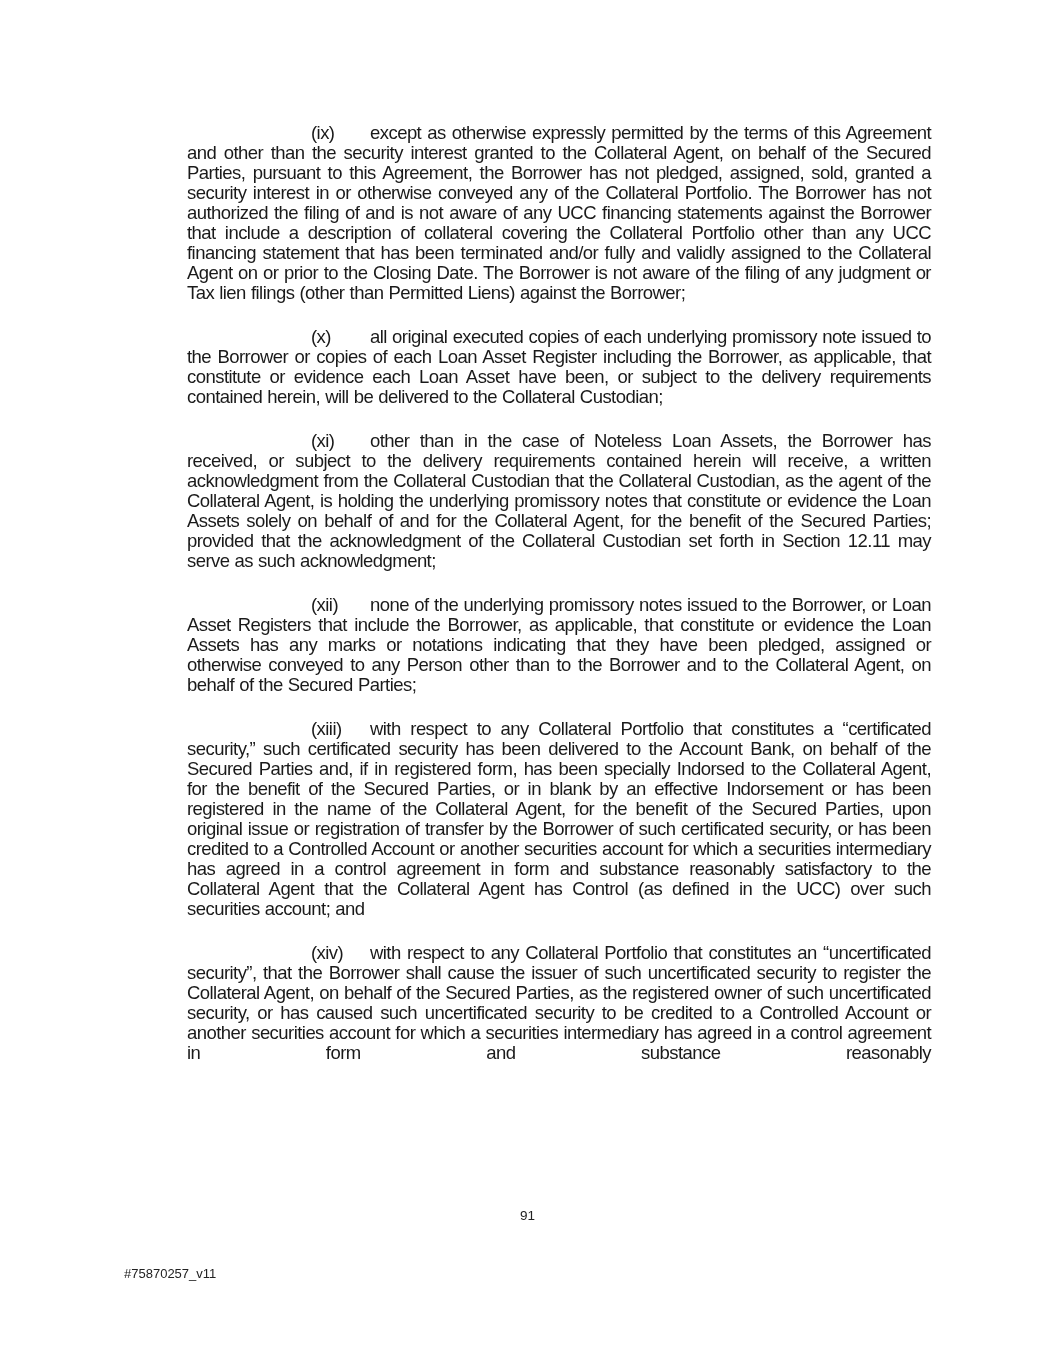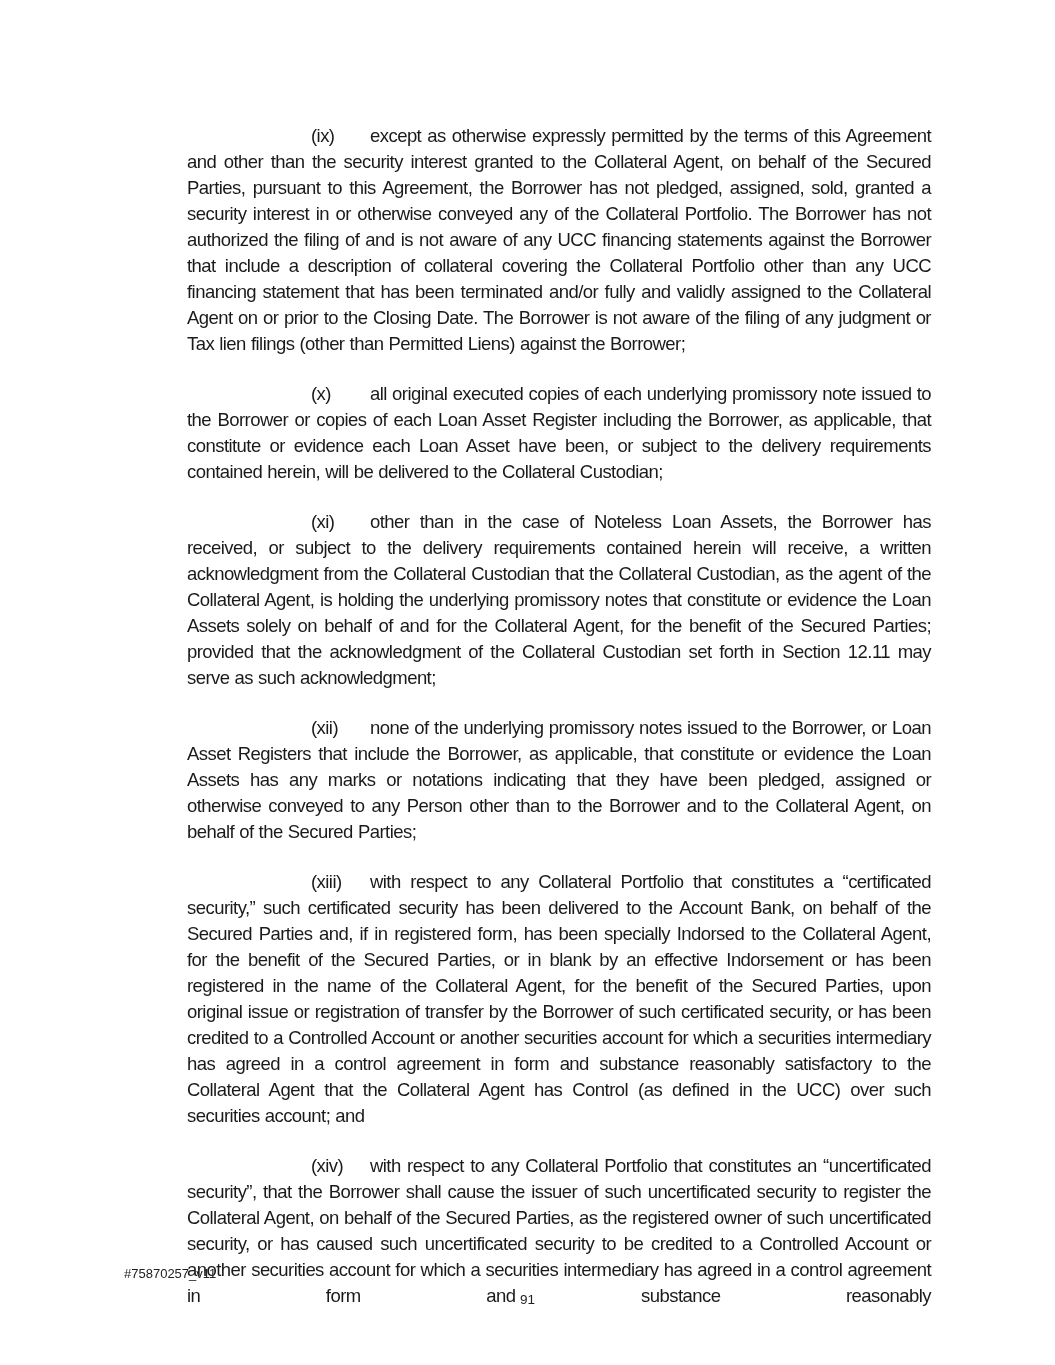--- a/index.html
+++ b/index.html
@@ -1,32 +1,32 @@
 <!DOCTYPE html>
 <html><head>
 <meta charset="utf-8">
 <style>
   html, body { margin: 0; padding: 0; background: #ffffff; }
   body { width: 1055px; height: 1365px; position: relative; overflow: hidden; }
   .page { position: absolute; left: 0; top: 0; width: 1055px; height: 1365px; background: #fff; }
   .content {
     position: absolute; left: 187px; top: 123px; width: 744px;
     font-family: "Liberation Sans", sans-serif;
-    font-size: 18.5px; line-height: 26px; color: #1a1a1a;
+    font-size: 18.5px; line-height: 20px; color: #1a1a1a;
     letter-spacing: -0.55px; word-spacing: 0.5px;
   }
   .para { text-align: justify; margin: 0 0 24px 0; }
   .para .marker { display: inline-block; margin-left: 124px; width: 59px; }
   .u { }
   .footer-id {
     position: absolute; left: 124px; top: 1266px;
     font-family: "Liberation Sans", sans-serif; font-size: 13px; color: #222;
   }
   .footer-page {
-    position: absolute; left: 520px; top: 1292px;
+    position: absolute; left: 520px; top: 1208px;
     font-family: "Liberation Sans", sans-serif; font-size: 13.5px; color: #222; text-align: right;
   }
 </style>
 </head>
 <body>
 
 <div class="page">
   <div class="content">
 
     <p class="para"><span class="marker">(ix)</span><span>except as otherwise expressly permitted by the terms of this Agreement and other than the security interest granted to the Collateral Agent, on behalf of the Secured Parties, pursuant to this Agreement, the Borrower has not pledged, assigned, sold, granted a security interest in or otherwise conveyed any of the Collateral Portfolio. The Borrower has not authorized the filing of and is not aware of any UCC financing statements against the Borrower that include a description of collateral covering the Collateral Portfolio other than any UCC financing statement that has been terminated and/or fully and validly assigned to the Collateral Agent on or prior to the Closing Date. The Borrower is not aware of the filing of any judgment or Tax lien filings (other than Permitted Liens) against the Borrower;</span></p>

